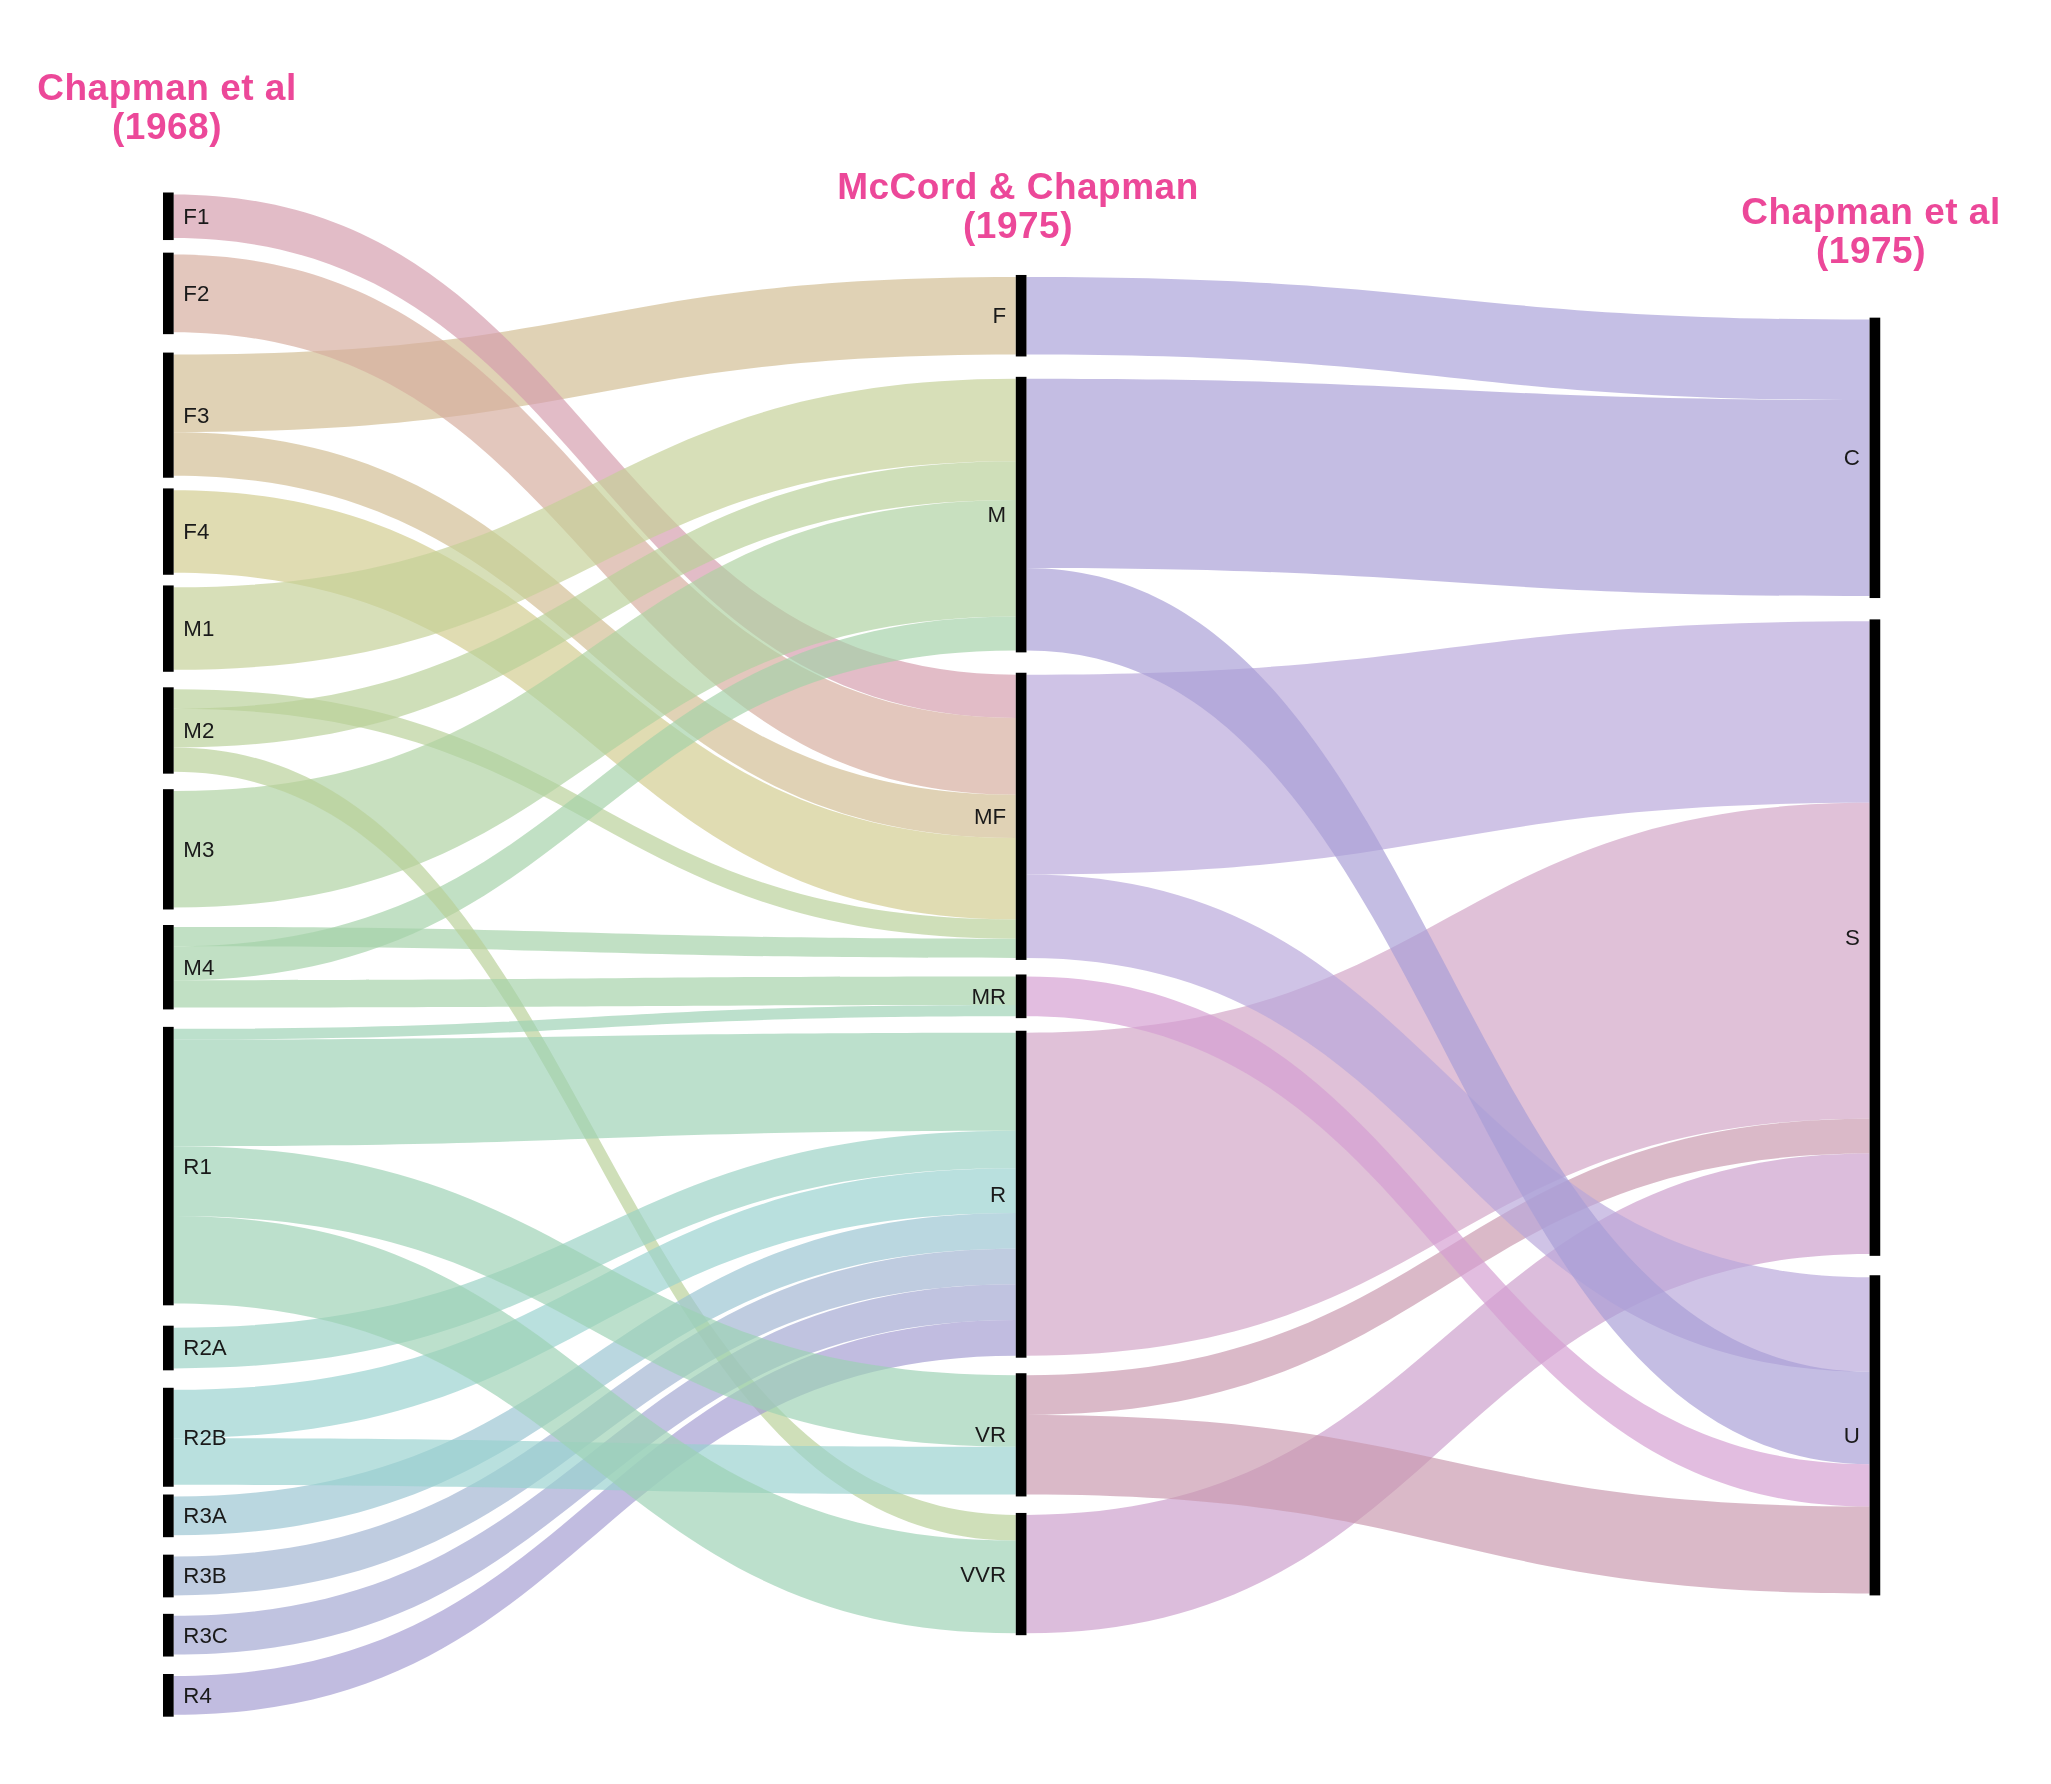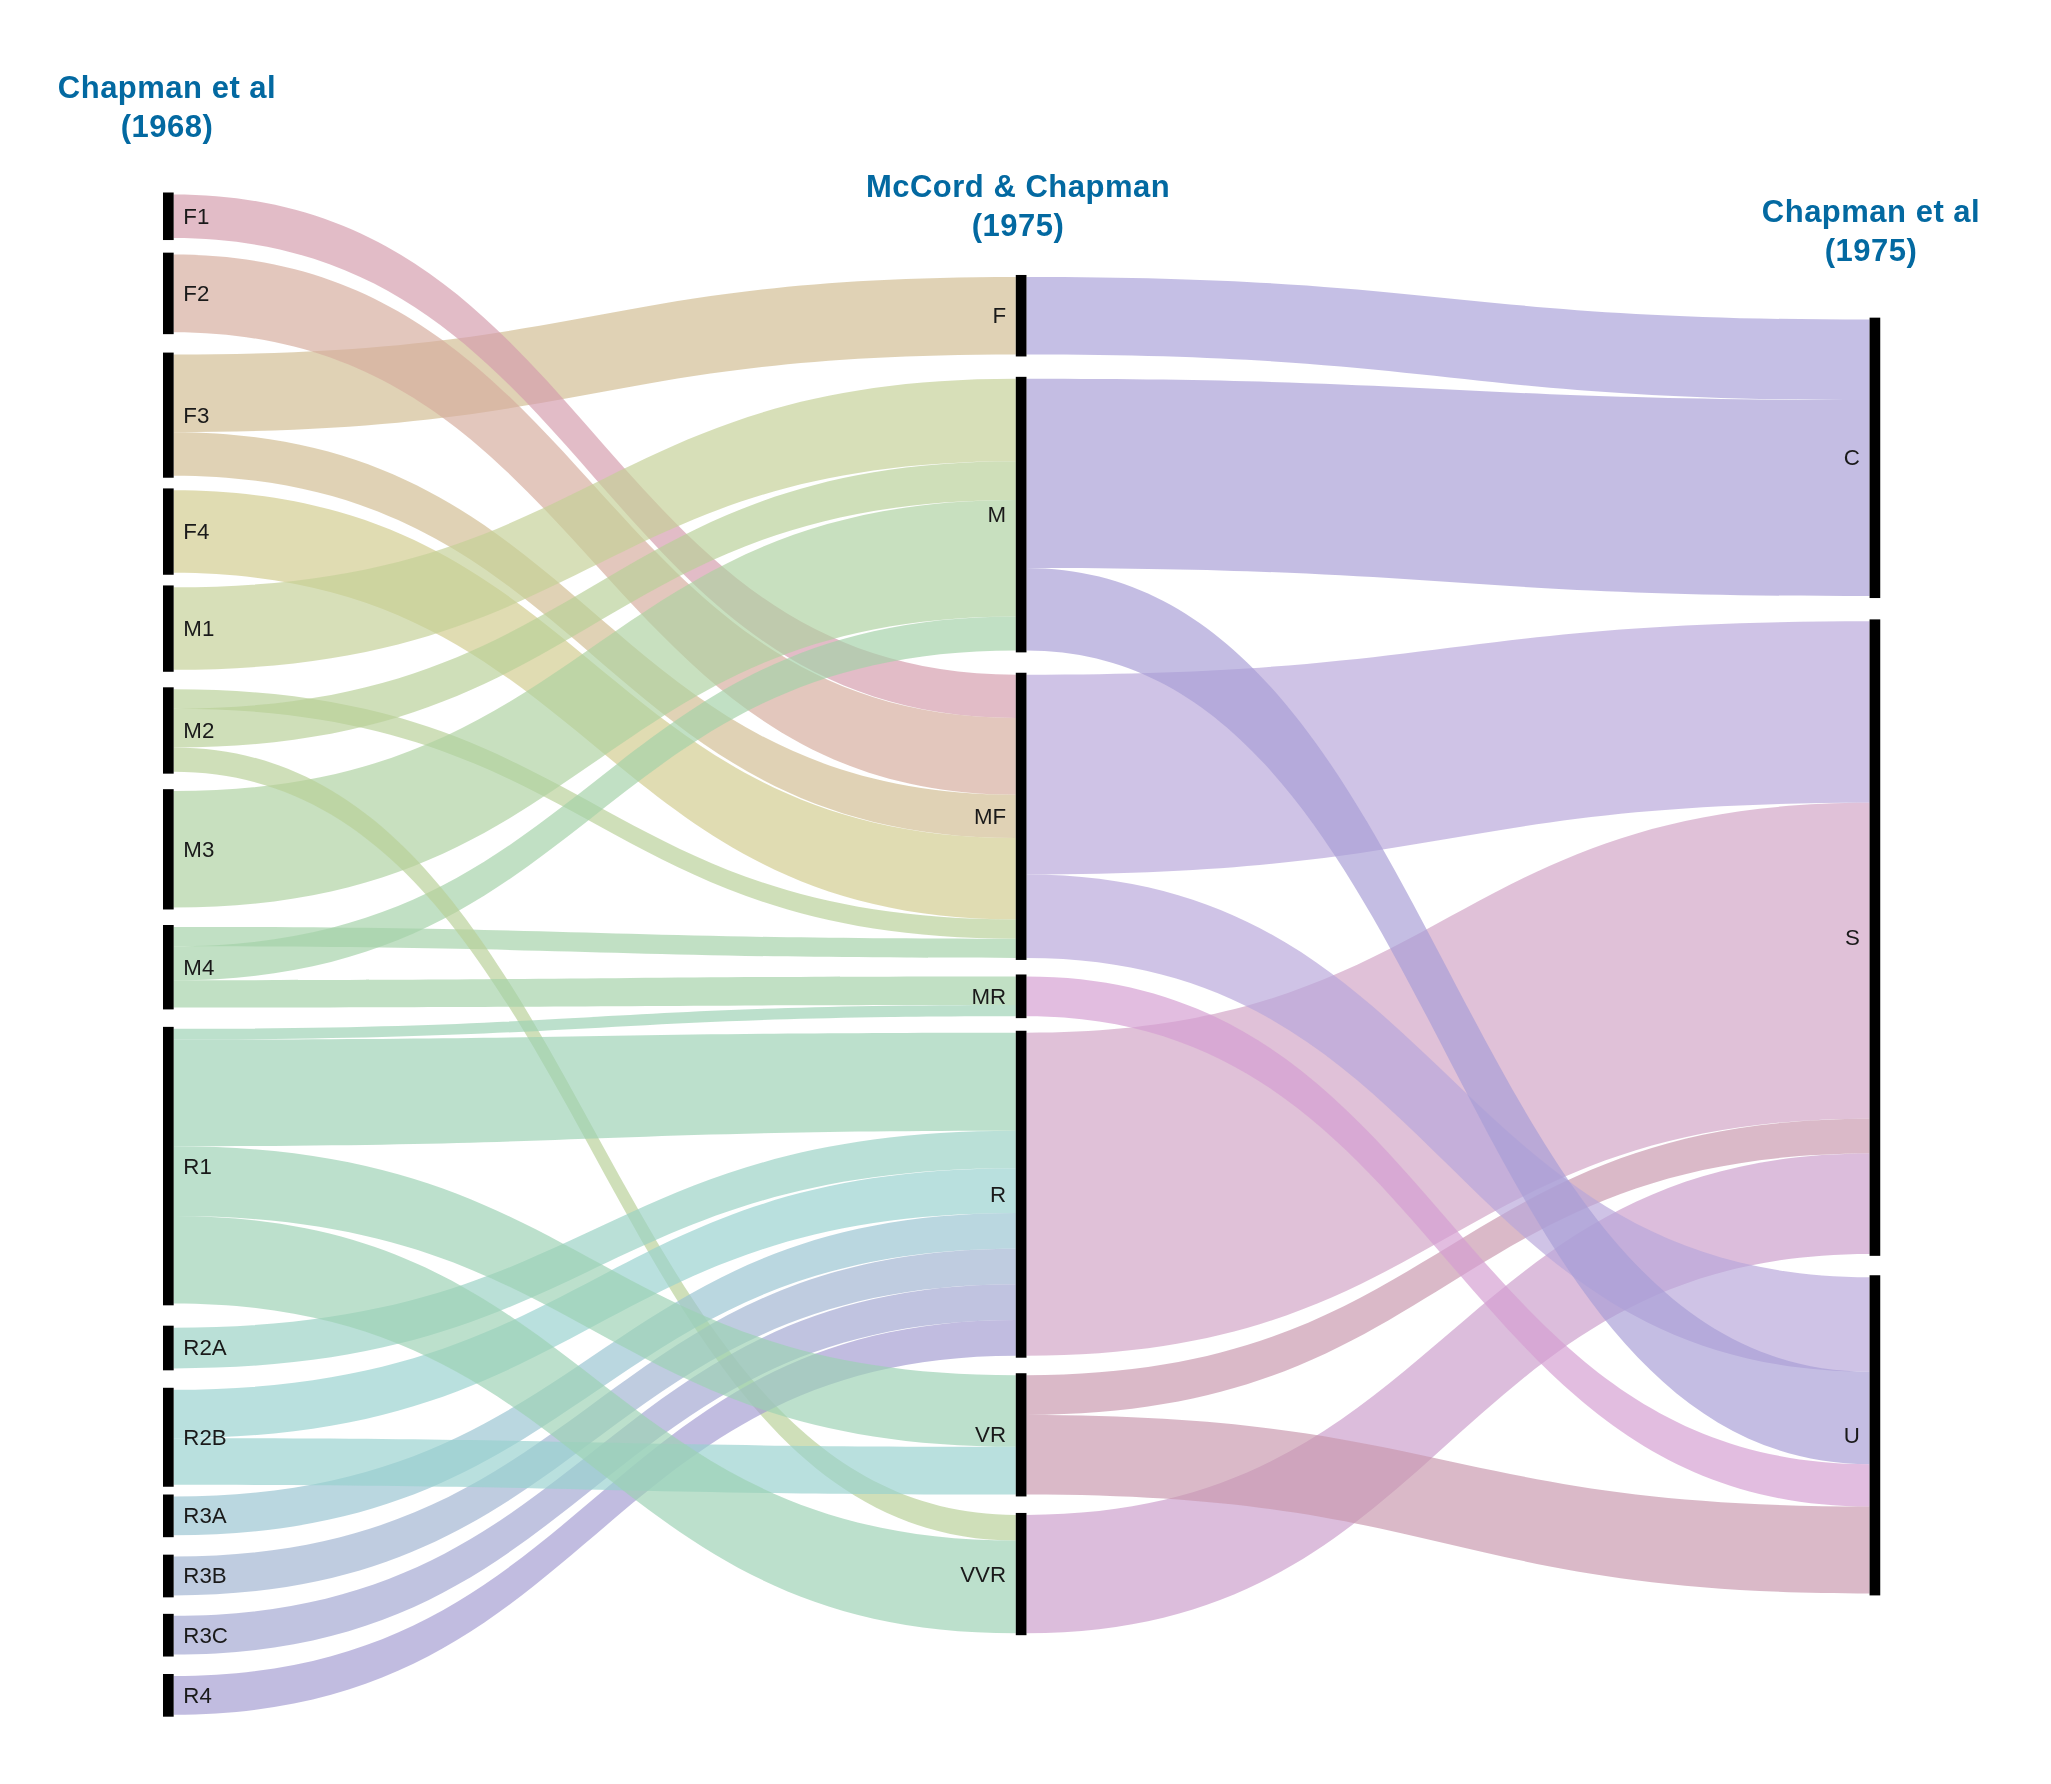--- a/index.html
+++ b/index.html
@@ -9,23 +9,23 @@
     background:#ffffff;
     font-family:"Liberation Sans", sans-serif;
     overflow:hidden;
   }
   .canvas svg{position:absolute;left:0;top:0;}
   .col-title{
     position:absolute;
     transform:translateX(-50%);
     text-align:center;
     font-weight:700;
-    font-size:31px;
+    font-size:37px;
     line-height:39px;
-    color:#0369a1;
+    color:#ec4899;
     letter-spacing:0.5px;
     white-space:nowrap;
   }
 </style>
 </head>
 <body>
 
 <div class="canvas">
 
   <svg width="2051" height="1785" viewBox="0 0 2114 1839" xmlns="http://www.w3.org/2000/svg">

